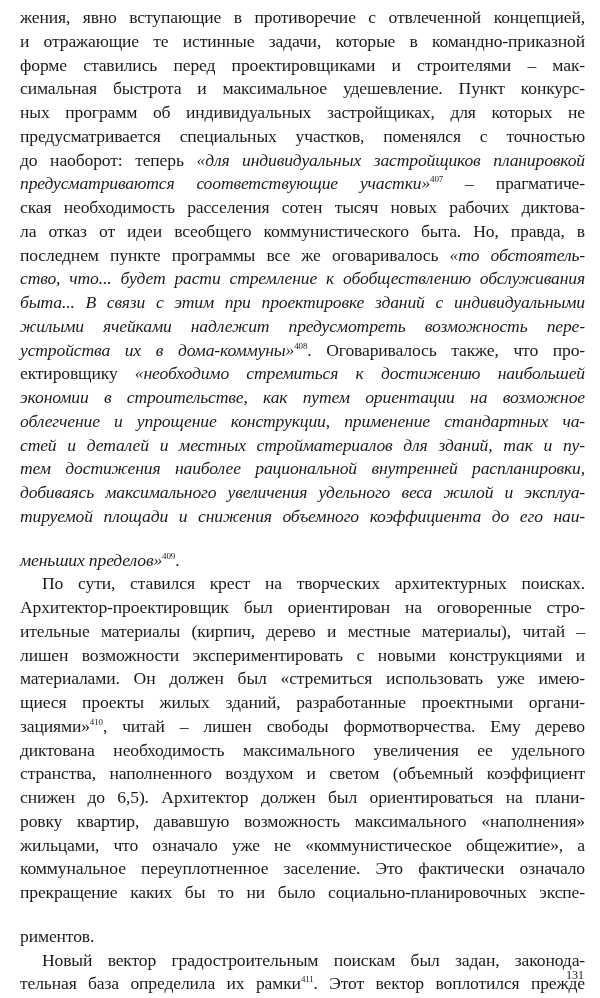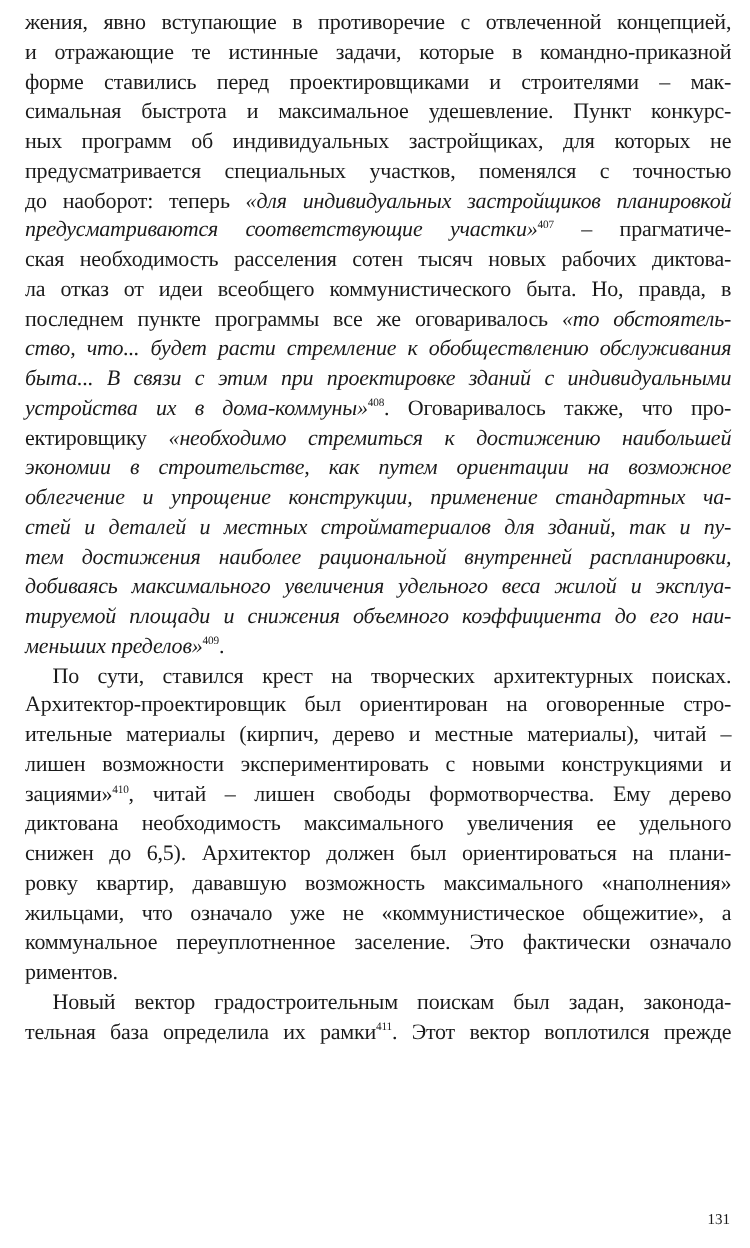--- a/index.html
+++ b/index.html
@@ -9,21 +9,21 @@
     font-family: "Liberation Serif", "DejaVu Serif", serif;
   }
   .page {
     position: absolute; left: 20px; top: 6px; width: 565px;
   }
   .line {
     height: 23.75px; line-height: 23.75px; font-size: 17.6px;
     white-space: nowrap; text-align: justify; text-align-last: justify;
     letter-spacing: -0.15px;
   }
-  .line.last { text-align-last: left; }
+  .line.last { text-align-last: left; margin-top: 20px; }
   .line.indent { padding-left: 22px; }
   .it { font-style: italic; }
   sup { font-size: 9px; line-height: 0; vertical-align: 7px; }
   .page-number {
     position: absolute; right: 16px; top: 968px; font-size: 12px;
   }
 </style>
 </head>
 <body>
 
@@ -34,36 +34,41 @@
     <div class="line"><span>симальная быстрота и максимальное удешевление. Пункт конкурс-</span></div>
     <div class="line"><span>ных программ об индивидуальных застройщиках, для которых не</span></div>
     <div class="line"><span>предусматривается специальных участков, поменялся с точностью</span></div>
     <div class="line"><span>до наоборот: теперь </span><span class="it">«для индивидуальных застройщиков планировкой</span></div>
     <div class="line"><span class="it">предусматриваются соответствующие участки»</span><sup>407</sup><span> – прагматиче-</span></div>
     <div class="line"><span>ская необходимость расселения сотен тысяч новых рабочих диктова-</span></div>
     <div class="line"><span>ла отказ от идеи всеобщего коммунистического быта. Но, правда, в</span></div>
     <div class="line"><span>последнем пункте программы все же оговаривалось </span><span class="it">«то обстоятель-</span></div>
     <div class="line"><span class="it">ство, что... будет расти стремление к обобществлению обслуживания</span></div>
     <div class="line"><span class="it">быта... В связи с этим при проектировке зданий с индивидуальными</span></div>
+    <div class="line"><span class="it">жилыми ячейками надлежит предусмотреть возможность пере-</span></div>
     <div class="line"><span class="it">устройства их в дома-коммуны»</span><sup>408</sup><span>. Оговаривалось также, что про-</span></div>
     <div class="line"><span>ектировщику </span><span class="it">«необходимо стремиться к достижению наибольшей</span></div>
     <div class="line"><span class="it">экономии в строительстве, как путем ориентации на возможное</span></div>
     <div class="line"><span class="it">облегчение и упрощение конструкции, применение стандартных ча-</span></div>
     <div class="line"><span class="it">стей и деталей и местных стройматериалов для зданий, так и пу-</span></div>
     <div class="line"><span class="it">тем достижения наиболее рациональной внутренней распланировки,</span></div>
     <div class="line"><span class="it">добиваясь максимального увеличения удельного веса жилой и эксплуа-</span></div>
     <div class="line"><span class="it">тируемой площади и снижения объемного коэффициента до его наи-</span></div>
     <div class="line last"><span class="it">меньших пределов»</span><sup>409</sup><span>.</span></div>
     <div class="line indent"><span>По сути, ставился крест на творческих архитектурных поисках.</span></div>
     <div class="line"><span>Архитектор-проектировщик был ориентирован на оговоренные стро-</span></div>
     <div class="line"><span>ительные материалы (кирпич, дерево и местные материалы), читай –</span></div>
     <div class="line"><span>лишен возможности экспериментировать с новыми конструкциями и</span></div>
+    <div class="line"><span>материалами. Он должен был «стремиться использовать уже имею-</span></div>
+    <div class="line"><span>щиеся проекты жилых зданий, разработанные проектными органи-</span></div>
     <div class="line"><span>зациями»</span><sup>410</sup><span>, читай – лишен свободы формотворчества. Ему дерево</span></div>
     <div class="line"><span>диктована необходимость максимального увеличения ее удельного</span></div>
+    <div class="line"><span>странства, наполненного воздухом и светом (объемный коэффициент</span></div>
     <div class="line"><span>снижен до 6,5). Архитектор должен был ориентироваться на плани-</span></div>
     <div class="line"><span>ровку квартир, дававшую возможность максимального «наполнения»</span></div>
     <div class="line"><span>жильцами, что означало уже не «коммунистическое общежитие», а</span></div>
     <div class="line"><span>коммунальное переуплотненное заселение. Это фактически означало</span></div>
+    <div class="line"><span>прекращение каких бы то ни было социально-планировочных экспе-</span></div>
     <div class="line last"><span>риментов.</span></div>
     <div class="line indent"><span>Новый вектор градостроительным поискам был задан, законода-</span></div>
     <div class="line"><span>тельная база определила их рамки</span><sup>411</sup><span>. Этот вектор воплотился прежде</span></div>
   </div>
 <div class="page-number">131</div>
 
 </body></html>

